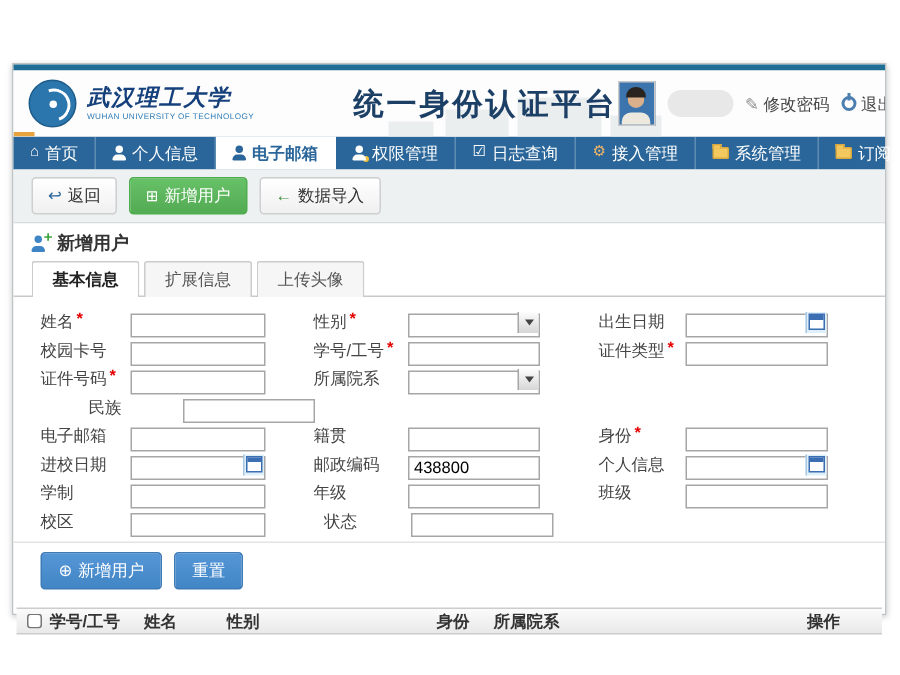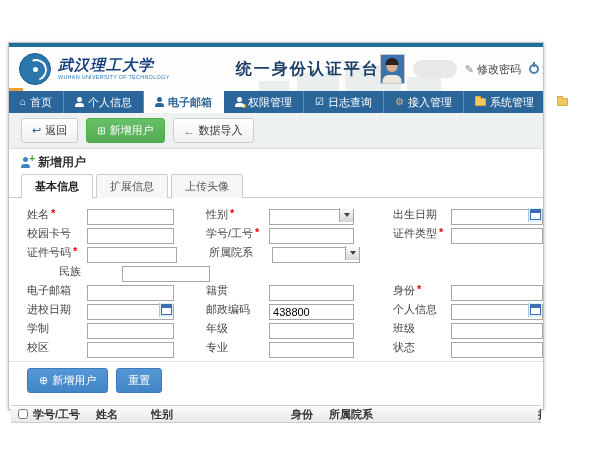--- a/index.html
+++ b/index.html
@@ -1,36 +1,36 @@
 <!DOCTYPE html>
 <html><head>
 <meta charset="utf-8">
 <style>
   * { margin:0; padding:0; box-sizing:border-box; }
   html,body { width:600px; height:450px; background:#fff; font-family:"Liberation Sans",sans-serif; overflow:hidden; }
   body { position:relative; }
 
-  .window { position:absolute; left:8px; top:42px; width:536px; height:368px; background:#fff;
+  .window { position:absolute; left:8px; top:42px; width:583px; height:368px; background:#fff;
             border:1px solid #bfc4c6; box-shadow:0 1px 4px rgba(0,0,0,.22); display:flex; flex-direction:column; }
   .topline { height:4px; background:#1f6e96; flex:none; }
 
   
   .banner { height:44px; background:#fdfdfd; position:relative; display:flex; align-items:center; padding:0 10px; overflow:hidden; flex:none; }
   .sky { position:absolute; bottom:0; background:#eaeeef; }
   .sky1 { left:250px; width:30px; height:10px; } .sky2 { left:288px; width:42px; height:18px; }
   .sky3 { left:336px; width:56px; height:26px; } .sky4 { left:398px; width:34px; height:14px; }
   .orange-accent { position:absolute; left:0; bottom:0; width:14px; height:3px; background:#e8a33d; }
   .logo { width:32px; height:32px; border-radius:50%; background:#2a76ad; border:1px solid #1e5c8a; position:relative; flex:none; margin-right:7px; z-index:1; }
   .logo::before { content:""; position:absolute; left:5px; top:5px; width:18px; height:18px; border-radius:50%;
                   border:2.5px solid #fff; border-left-color:transparent; border-bottom-color:transparent; transform:rotate(25deg); }
   .logo::after { content:""; position:absolute; left:13px; top:13px; width:5px; height:5px; border-radius:50%; background:#fff; }
   .uni-block { display:flex; flex-direction:column; z-index:1; }
   .uni-cn { font-family:"DejaVu Serif",serif; font-weight:bold; font-style:italic; font-size:15px; color:#16407c; letter-spacing:1px; line-height:16px; white-space:nowrap; }
   .uni-en { font-size:8px; transform:scale(.68); transform-origin:0 50%; color:#2f7cb5; letter-spacing:.4px; line-height:9px; white-space:nowrap; }
-  .platform-title { font-size:16px; font-weight:bold; color:#1c3f66; margin-left:14px; letter-spacing:2px; z-index:1; white-space:nowrap; }
+  .platform-title { font-size:20px; font-weight:bold; color:#1c3f66; margin-left:14px; letter-spacing:2px; z-index:1; white-space:nowrap; }
   .banner-right { margin-left:auto; display:flex; align-items:center; gap:8px; z-index:1; }
   .avatar { width:25px; height:30px; background:#3c75ad; border:1px solid #c9c9c9; position:relative; overflow:hidden; flex:none; }
   .avatar .hair { position:absolute; top:3px; left:50%; transform:translateX(-50%); width:13px; height:7px; border-radius:6px 6px 0 0; background:#2a2420; }
   .avatar::before { content:""; position:absolute; top:6px; left:50%; transform:translateX(-50%); width:11px; height:11px; border-radius:50%; background:#d8b08c; }
   .avatar::after { content:""; position:absolute; bottom:-1px; left:50%; transform:translateX(-50%); width:19px; height:9px; background:#ece8de; border-radius:6px 6px 0 0; }
   .name-blob { width:44px; height:18px; background:#e8e8e8; border-radius:9px; }
   .link { display:flex; align-items:center; gap:3px; font-size:11px; color:#444; cursor:pointer; white-space:nowrap; }
   .pencil { color:#8a8a8a; font-size:11px; }
   .i-power { width:10px; height:10px; border:2px solid #4c7fb0; border-radius:50%; position:relative; flex:none; }
   .i-power::before { content:""; position:absolute; top:-4px; left:50%; transform:translateX(-50%); width:2px; height:5px; background:#4c7fb0; }
@@ -336,26 +336,20 @@
         </div>
       </div>
 
       <div class="frow">
         <div class="fg fg1">
           <span class="flabel">
               <span>校区</span>
             </span>
           <span class="fwrap"><input style=""></span>
         </div>
-        <div class="fg fg2">
-          <span class="flabel">
-              <span>专业</span>
-            </span>
-          <span class="fwrap"><input style=""></span>
-        </div>
         <div class="fg fg3">
           <span class="flabel">
               <span>状态</span>
             </span>
           <span class="fwrap"><input style=""></span>
         </div>
       </div>
     </div>
 
     <div class="form-footer">

